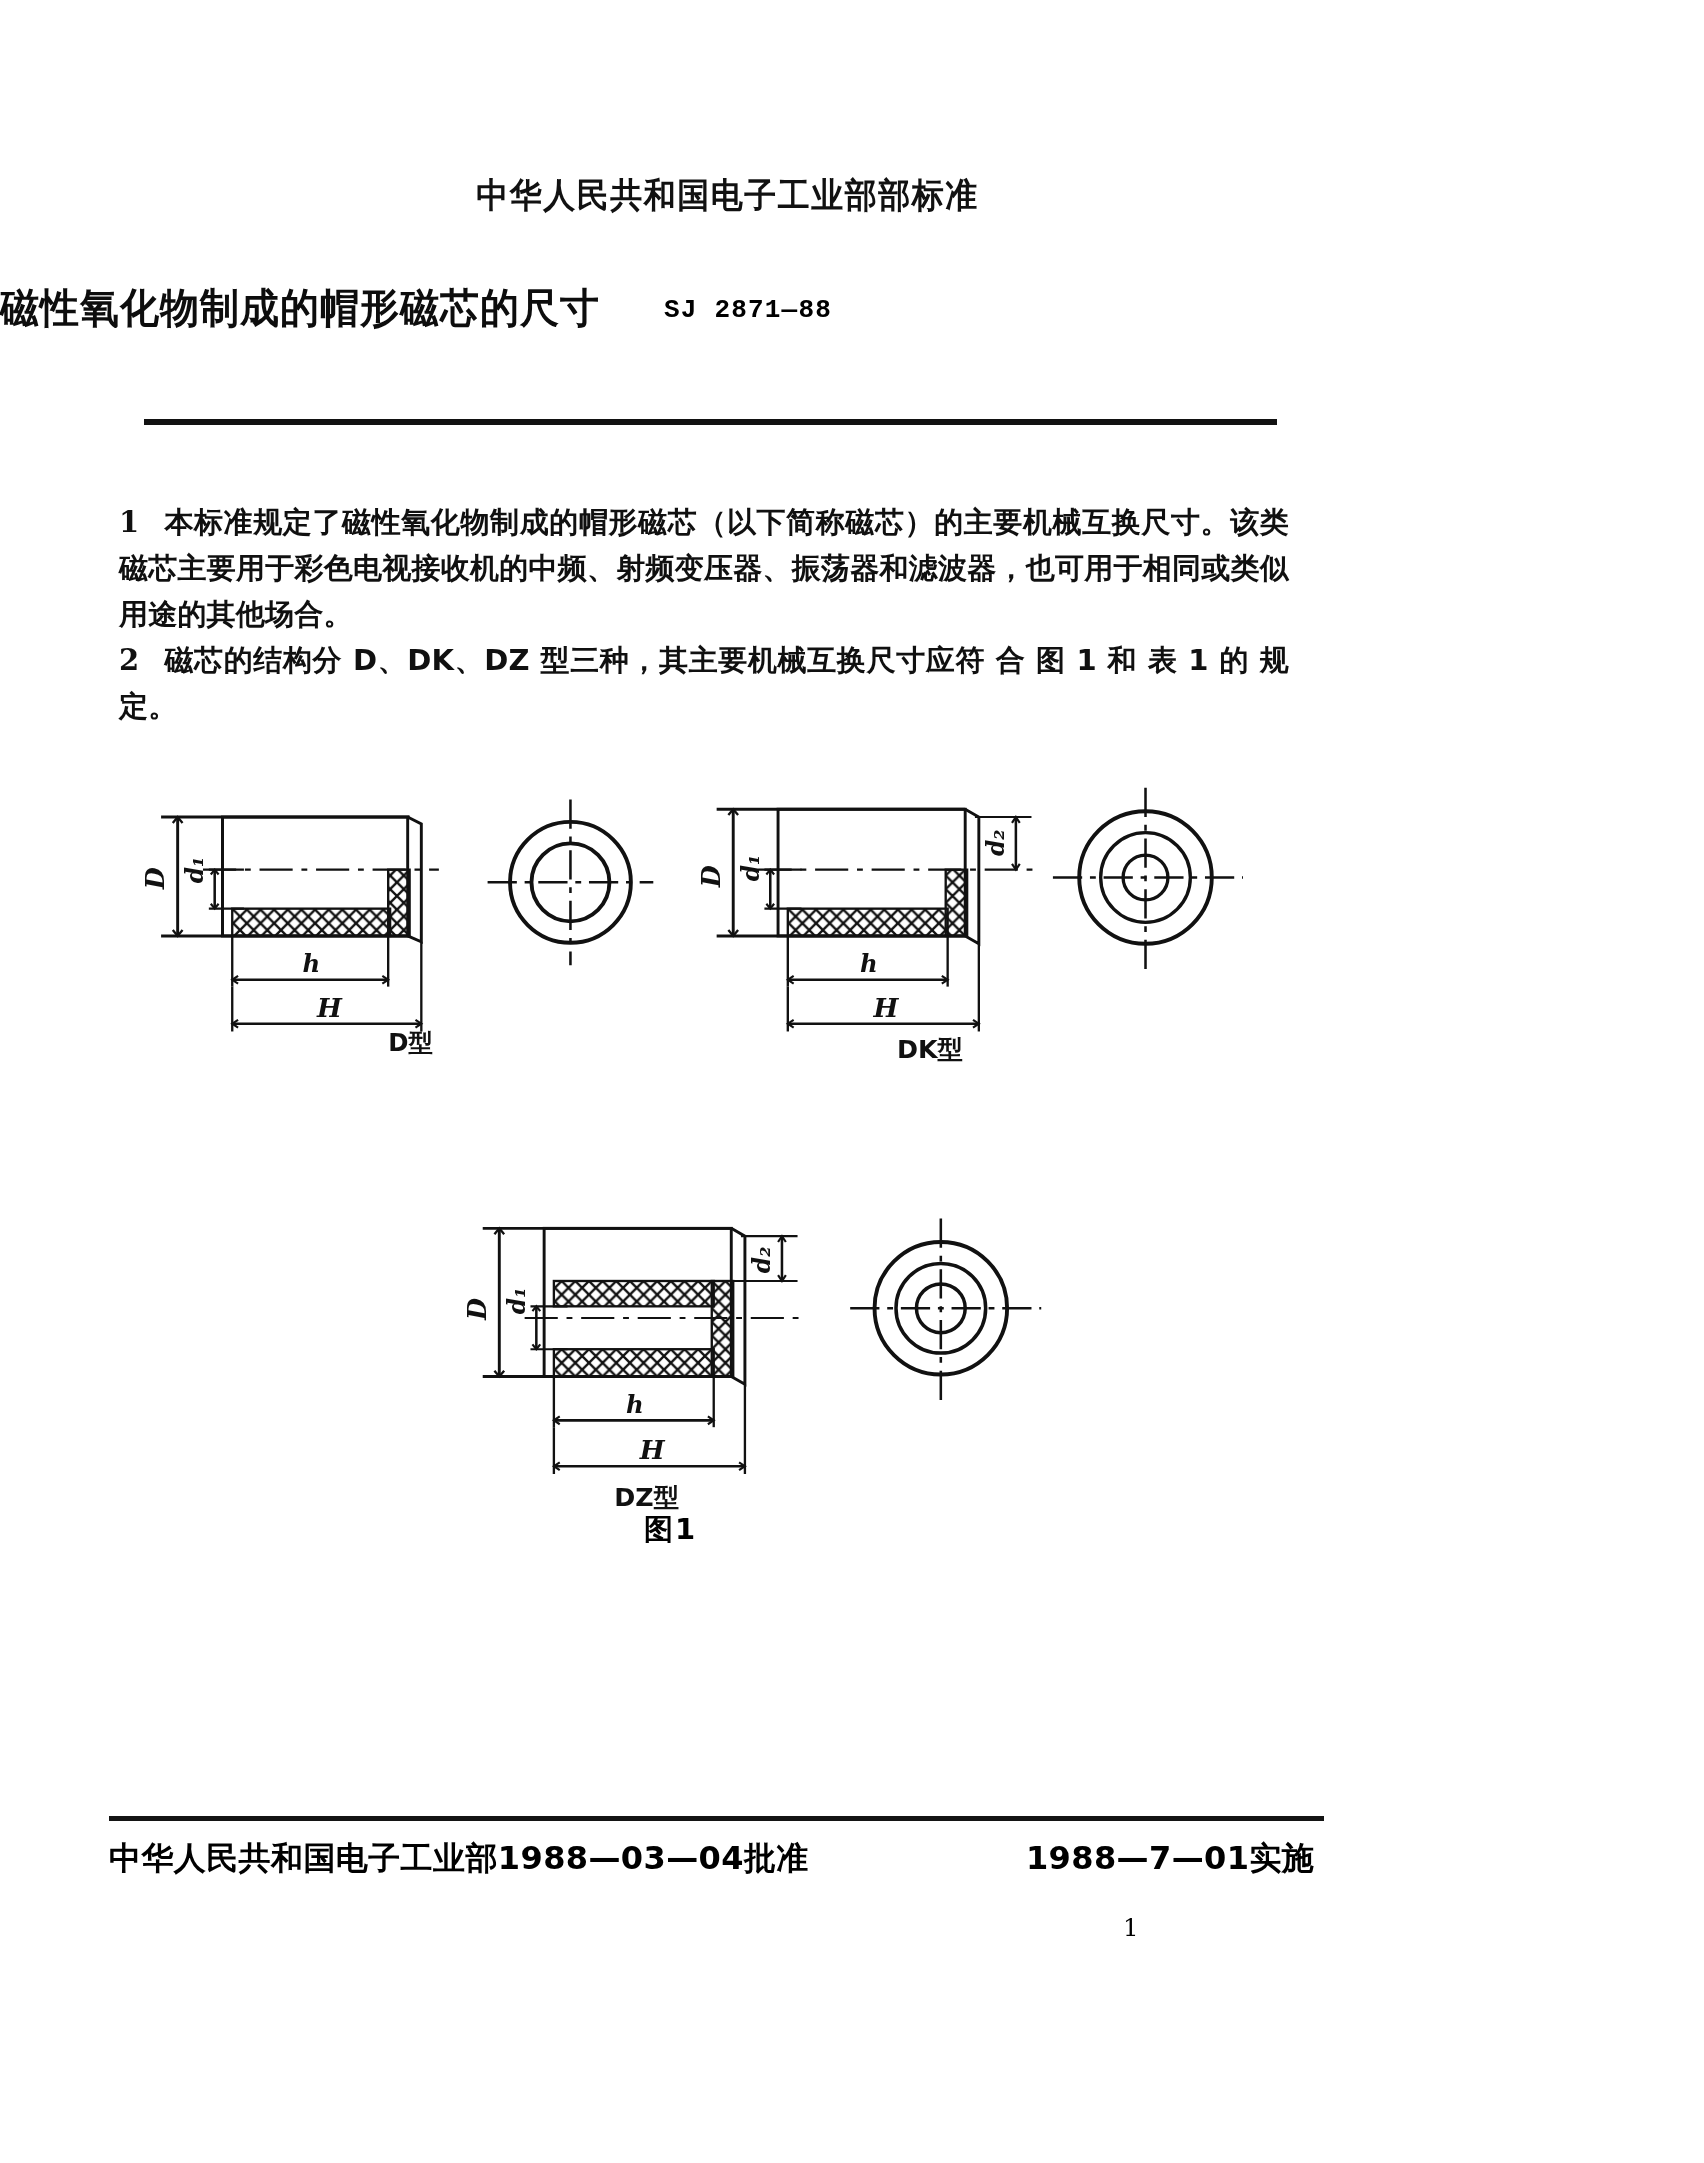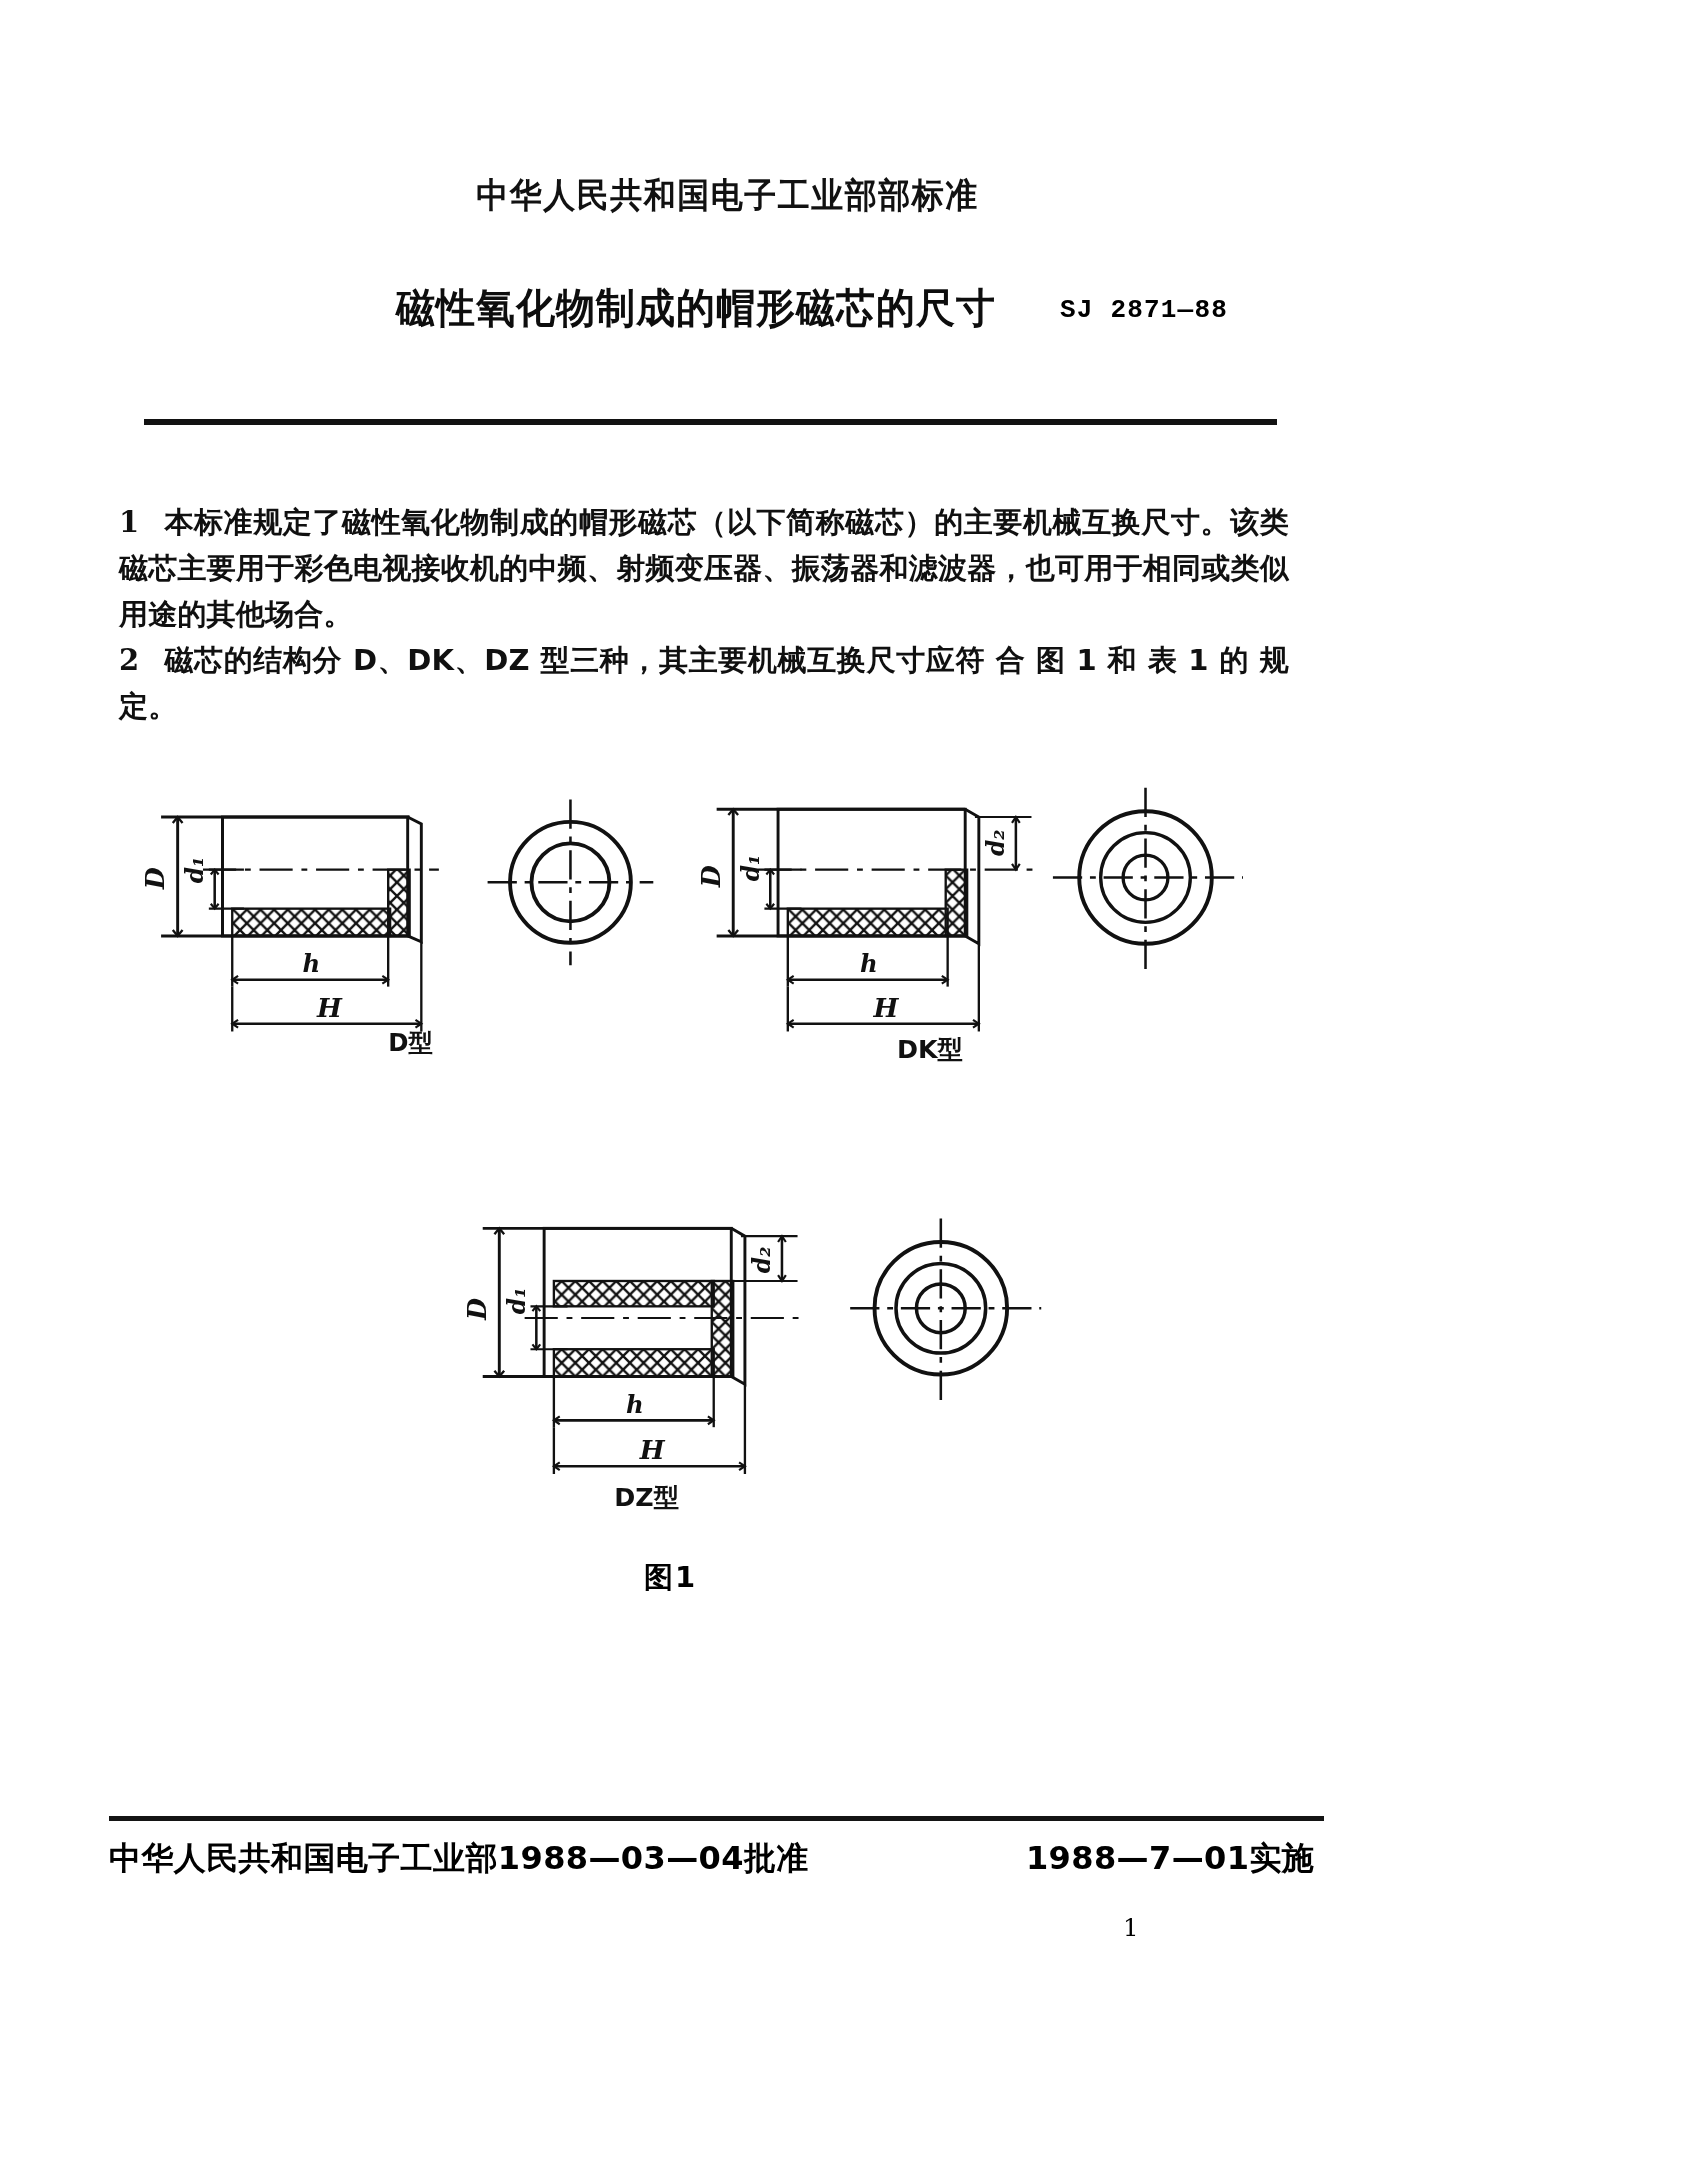--- a/index.html
+++ b/index.html
@@ -38,23 +38,21 @@
     font-family: "DejaVu Sans", "Liberation Sans", sans-serif;
     transform: scaleY(1.08);
   }
 
   .title-row {
     position: absolute;
     left: 0;
     top: 281px;
     width: 1546px;
     display: flex;
-    justify-content: center;
     align-items: baseline;
-    padding-left: 39px;
   }
   .doc-title {
     font-weight: bold;
     font-size: 39px;
     letter-spacing: 1px;
     color: #0d0d0d;
     transform: scaleY(1.05);
   }
   .std-number {
     font-weight: bold;
@@ -109,21 +107,20 @@
   }
   .fig-svg { display: block; }
 
   .fig-caption {
     position: absolute;
     left: 644px;
     top: 1510px;
     font-size: 29px;
     font-weight: bold;
     letter-spacing: 2px;
-    margin-top: 48px;
   }
 
   
   .rule-bottom {
     position: absolute;
     left: 109px;
     top: 1816px;
     width: 1215px;
     height: 4.9px;
     background: #141414;

